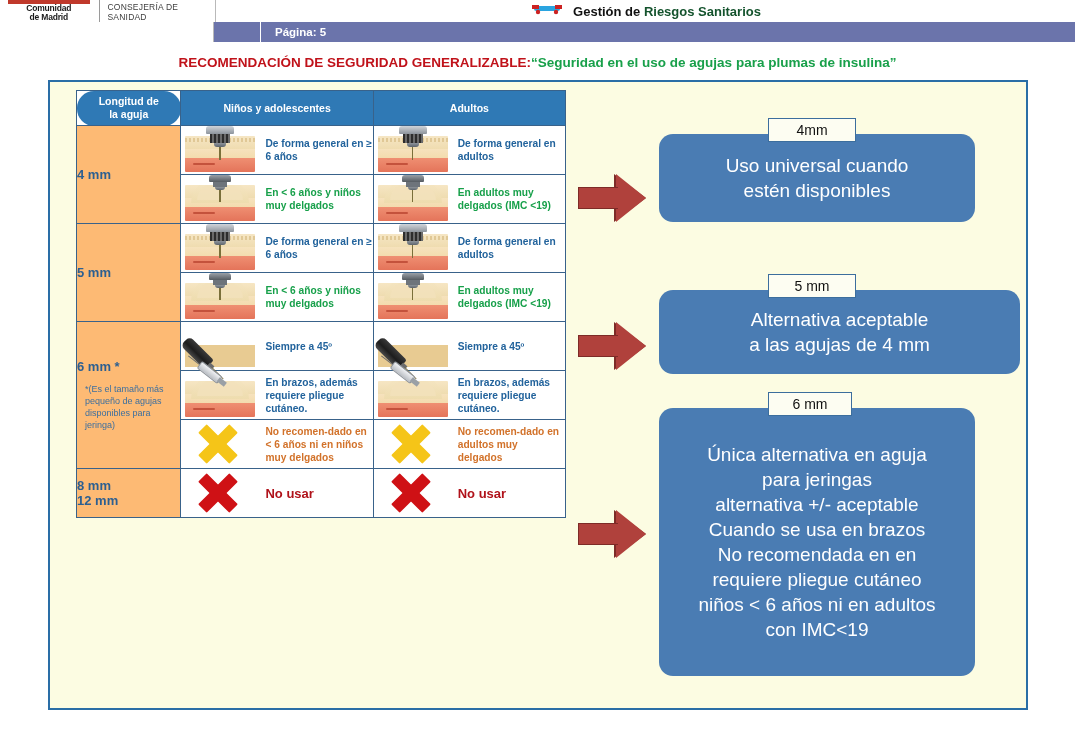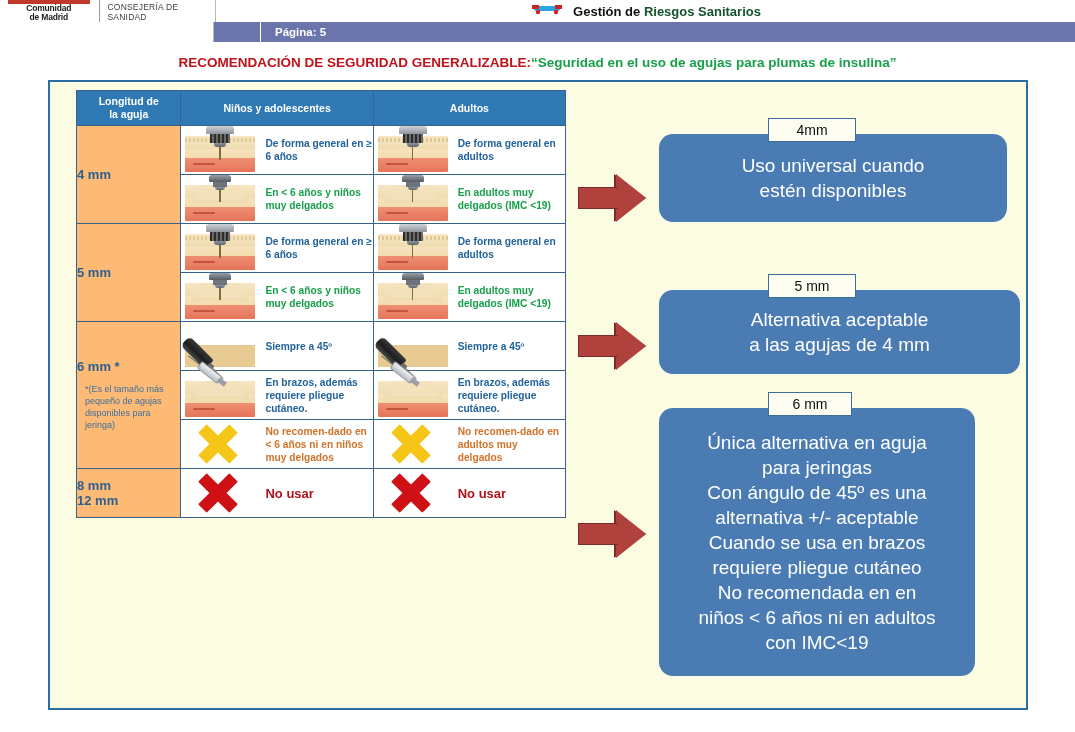--- a/index.html
+++ b/index.html
@@ -54,21 +54,21 @@
   
   #content-panel{position:absolute;left:48px;top:80px;width:980px;height:630px;
       background:#fcfce2;border:2px solid #2a6ea6;box-sizing:border-box;}
 
   
   #needle-table{position:absolute;left:26px;top:8px;width:490px;
       border-collapse:collapse;background:#ffffff;}
   #needle-table td,#needle-table th{border:1px solid #39628a;padding:0;}
   #needle-table thead th{background:#2f79b5;color:#ffffff;font-size:10.5px;
       font-weight:bold;height:34px;line-height:13px;text-align:center;}
-  th.col-len{width:104px;}
+  th.col-len{width:104px;border-radius:17px;}
   th.col-kid{width:192px;}
   th.col-adult{width:192px;}
 
   td.len-cell{width:104px;vertical-align:middle;background:#fdba74;}
   .len-label{font-size:13px;font-weight:bold;color:#2c5f91;}
   .len-note{font-size:9px;color:#3d6f9e;line-height:12px;margin-top:9px;
       padding:0 8px;font-family:"Liberation Sans",sans-serif;}
 
   td.case-cell{padding:4px 2px 4px 4px;vertical-align:middle;background:#ffffff;}
   .case-inner{display:flex;align-items:center;gap:6px;}
@@ -531,21 +531,21 @@
       </tr>
     </tbody>
   </table>
 
   <div class="arrow" style="left:528px;top:92px;">
     <div class="head-b"></div>
       <div class="head"></div>
       <div class="shaft"></div>
   </div>
   <div class="tag" style="left:718px;top:36px;width:88px;">4mm</div>
-  <div class="callout" style="left:609px;top:52px;width:348px;height:88px;">
+  <div class="callout" style="left:609px;top:52px;width:316px;height:88px;">
     <div>
       <div>Uso universal cuando</div>
       <div>estén disponibles</div>
     </div>
   </div>
 
   <div class="arrow" style="left:528px;top:240px;">
     <div class="head-b"></div>
       <div class="head"></div>
       <div class="shaft"></div>
@@ -561,23 +561,22 @@
   <div class="arrow" style="left:528px;top:428px;">
     <div class="head-b"></div>
       <div class="head"></div>
       <div class="shaft"></div>
   </div>
   <div class="tag" style="left:718px;top:310px;width:84px;">6 mm</div>
   <div class="callout" style="left:609px;top:326px;width:316px;height:268px;">
     <div>
       <div>Única alternativa en aguja</div>
       <div>para jeringas</div>
-      <div>Con ángulo de 45º es una</div>
       <div>alternativa +/- aceptable</div>
       <div>Cuando se usa en brazos</div>
+      <div>No recomendada en  en</div>
       <div>requiere pliegue cutáneo</div>
-      <div>No recomendada en  en</div>
       <div>niños &lt; 6 años  ni en adultos</div>
       <div>con IMC&lt;19</div>
     </div>
   </div>
 
 </div>
 
 </body></html>

